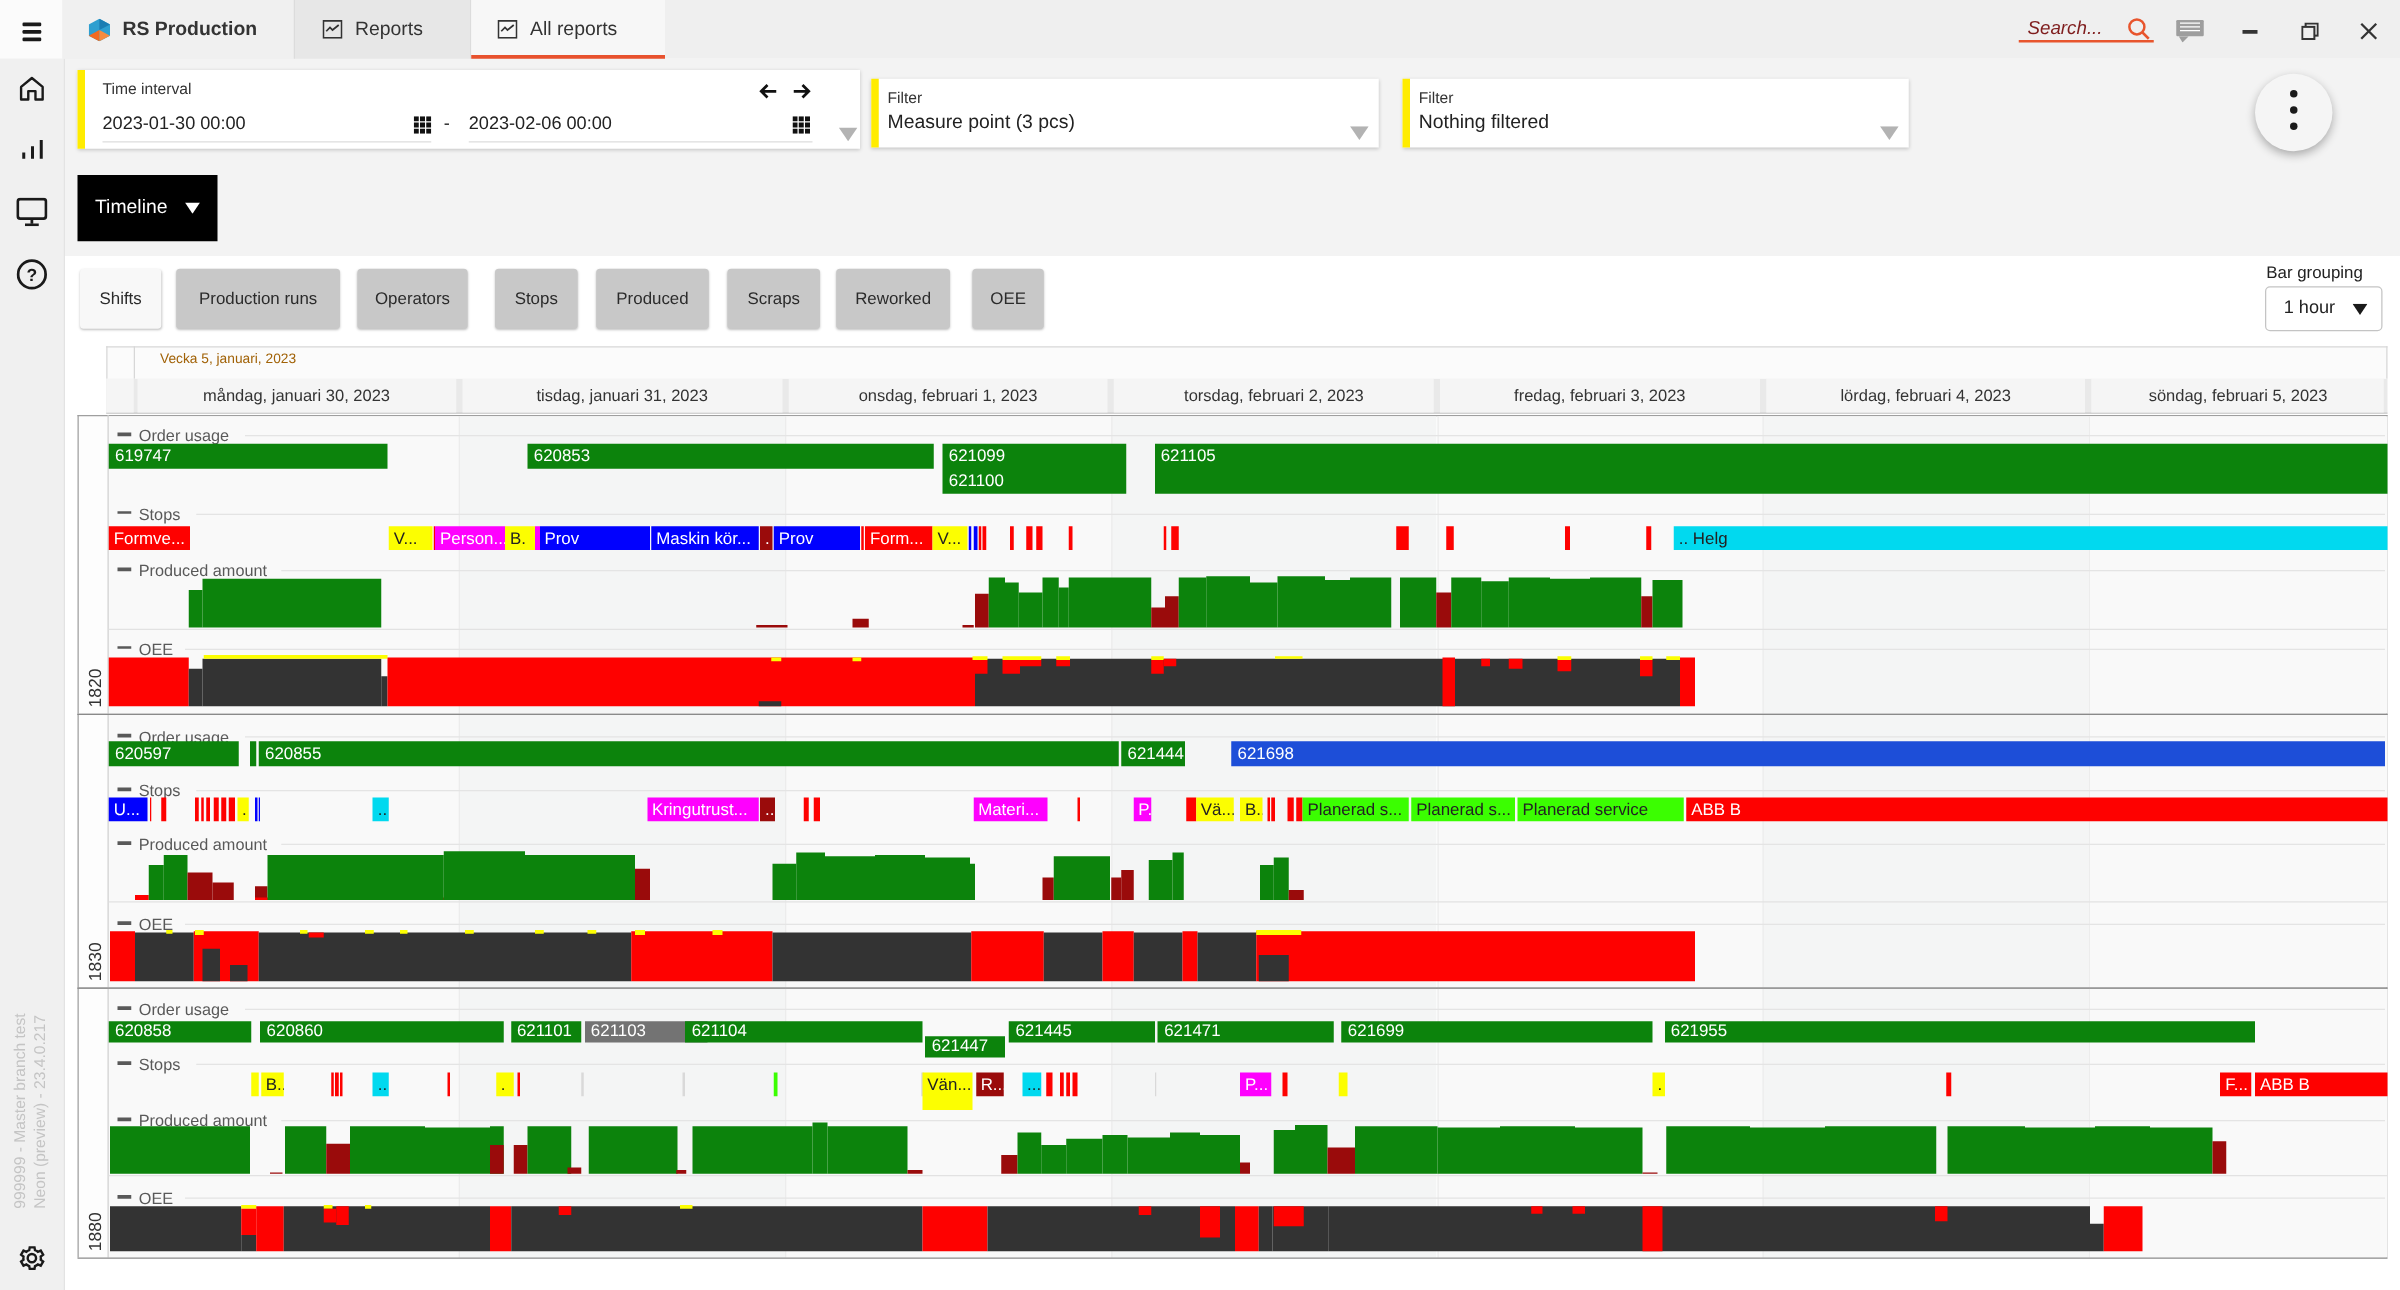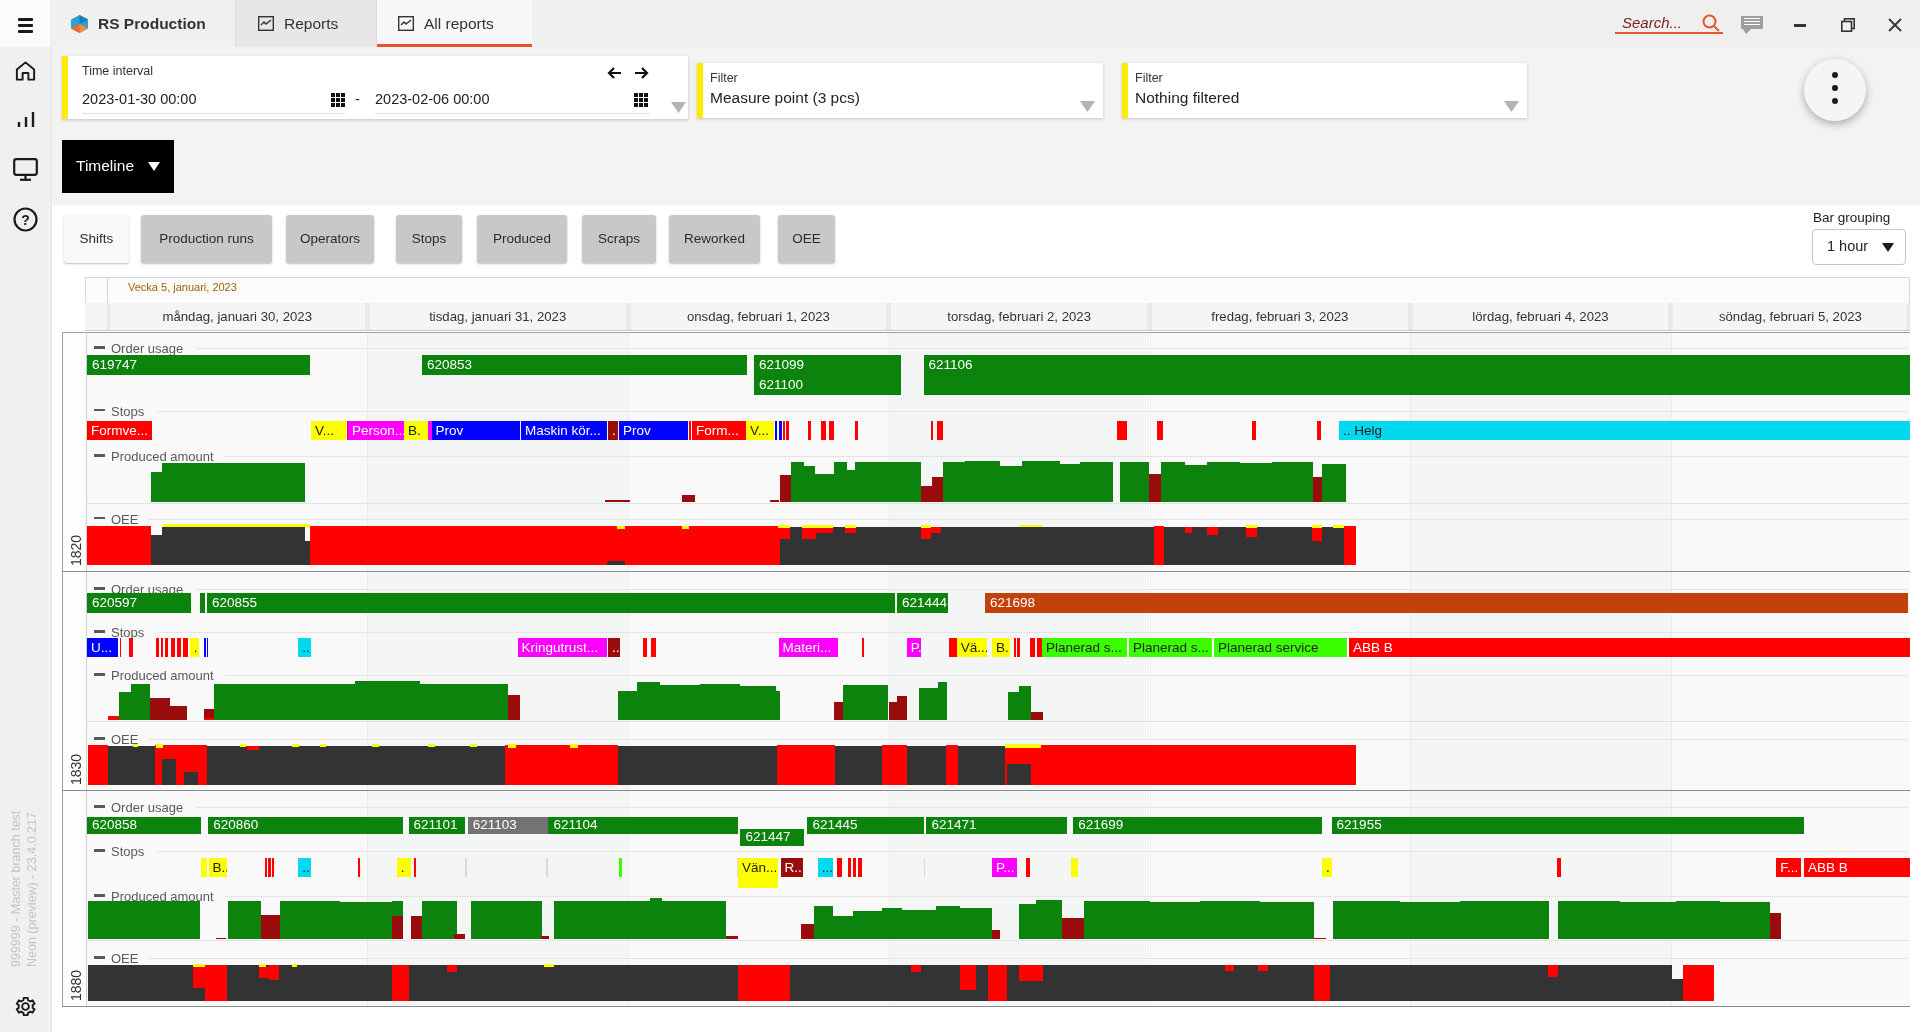--- a/index.html
+++ b/index.html
@@ -210,21 +210,21 @@
     <div class="ot" style="line-height:20.2px">619747</div>
   </div>
 <div class="a bar" style="left:422px;top:355px;width:325px;height:20.2px;background:#0c830c">
     <div class="ot" style="line-height:20.2px">620853</div>
   </div>
 <div class="a bar" style="left:754px;top:355px;width:146.5px;height:40.4px;background:#0c830c">
     <div class="ot" style="line-height:20.2px">621099</div>
     <div class="ot" style="line-height:20.2px">621100</div>
   </div>
 <div class="a bar" style="left:923.5px;top:355px;width:986.5px;height:40.4px;background:#0c830c">
-    <div class="ot" style="line-height:20.2px">621106</div>
+    <div class="ot" style="line-height:20.2px">621105</div>
   </div>
 <div class="a bar" style="left:87px;top:420.9px;width:65px;height:19.4px;background:#fe0100">
     <div class="st" style="color:#fff;line-height:19.4px">Formve...</div>
   </div>
 <div class="a bar" style="left:311px;top:420.9px;width:35px;height:19.4px;background:#fcfe01">
     <div class="st" style="color:#222;line-height:19.4px">V...</div>
   </div>
 <div class="a bar" style="left:346.5px;top:420.9px;width:1.5px;height:19.4px;background:#fe0100"></div>
 <div class="a bar" style="left:348px;top:420.9px;width:56px;height:19.4px;background:#fe01fe">
     <div class="st" style="color:#fff;line-height:19.4px">Person...</div>
@@ -362,21 +362,21 @@
   </div>
 <div class="a bar" style="left:199.5px;top:593.4px;width:5.0px;height:19.4px;background:#0c830c">
     <div class="ot" style="line-height:19.4px"></div>
   </div>
 <div class="a bar" style="left:207px;top:593.4px;width:688px;height:19.4px;background:#0c830c">
     <div class="ot" style="line-height:19.4px">620855</div>
   </div>
 <div class="a bar" style="left:897px;top:593.4px;width:51px;height:19.4px;background:#0c830c">
     <div class="ot" style="line-height:19.4px">621444</div>
   </div>
-<div class="a bar" style="left:985px;top:593.4px;width:923px;height:19.4px;background:#c2410c">
+<div class="a bar" style="left:985px;top:593.4px;width:923px;height:19.4px;background:#1d4ed8">
     <div class="ot" style="line-height:19.4px">621698</div>
   </div>
 <div class="a bar" style="left:87px;top:638px;width:31px;height:19px;background:#0101fe">
     <div class="st" style="color:#fff;line-height:19px">U...</div>
   </div>
 <div class="a bar" style="left:119.7px;top:638px;width:1.7999999999999972px;height:19px;background:#fe0100"></div>
 <div class="a bar" style="left:128.5px;top:638px;width:4.5px;height:19px;background:#fe0100"></div>
 <div class="a bar" style="left:156px;top:638px;width:3px;height:19px;background:#fe0100"></div>
 <div class="a bar" style="left:160.5px;top:638px;width:2.5px;height:19px;background:#fe0100"></div>
 <div class="a bar" style="left:165px;top:638px;width:3px;height:19px;background:#fe0100"></div>

